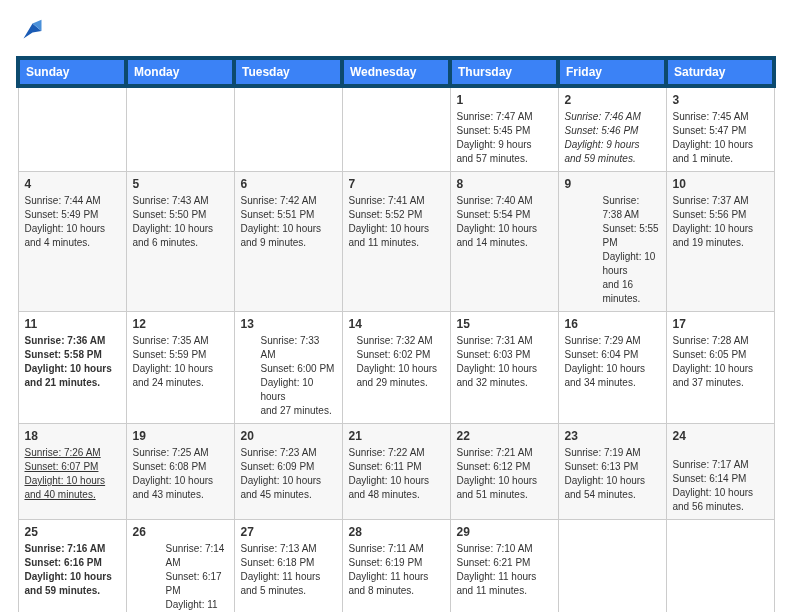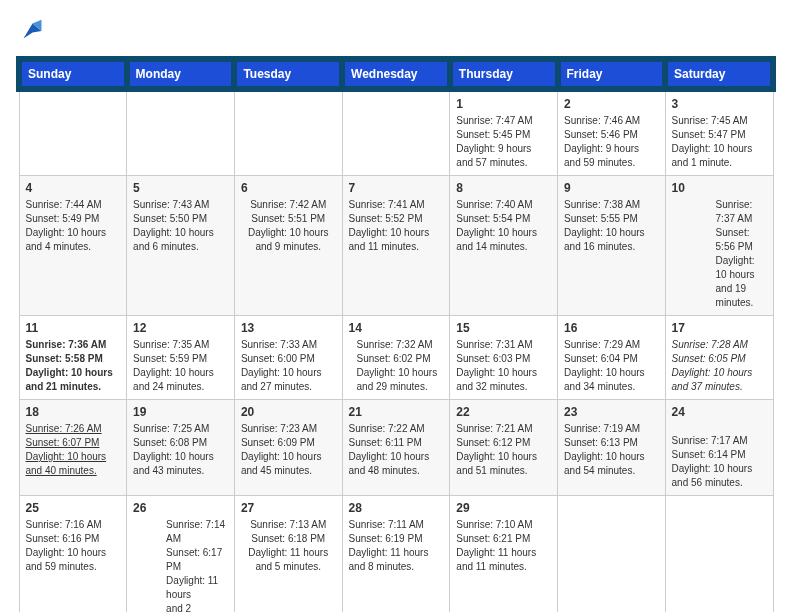--- a/index.html
+++ b/index.html
@@ -31,26 +31,26 @@
       font-weight: bold;
       color: #333;
     }
     .location-title {
       font-size: 14px;
       font-weight: bold;
       color: #333;
     }
     .calendar { width: 100%; border-collapse: collapse; font-size: 11px; }
     .calendar th {
-      background-color: #1d4ed8;
+      background-color: #3b82f6;
       color: #fff;
       text-align: left;
       padding: 5px 6px;
       font-size: 12px;
-      border: 6px solid #0c4a6e;
+      border: 4px solid #0c4a6e;
     }
     .calendar td {
       border: 1px solid #ccc;
       vertical-align: top;
       padding: 5px 6px;
       width: 108px;
       min-height: 80px;
       background: #fff;
     }
     .calendar tr:nth-child(even) td { background: #f7f7f7; }
@@ -108,21 +108,21 @@
         <td class="empty-cell"></td>
         <td>
           <span class="day-num">1</span>
           <div class="day-info" style="white-space: pre-line;">Sunrise: 7:47 AM
 Sunset: 5:45 PM
 Daylight: 9 hours
 and 57 minutes.</div>
         </td>
         <td>
           <span class="day-num">2</span>
-          <div class="day-info" style="white-space: pre-line;">Sunrise: 7:46 AM
+          <div class="day-info" style="white-space: pre-line; font-style: italic;">Sunrise: 7:46 AM
 Sunset: 5:46 PM
 Daylight: 9 hours
 and 59 minutes.</div>
         </td>
         <td>
           <span class="day-num">3</span>
           <div class="day-info" style="white-space: pre-line;">Sunrise: 7:45 AM
 Sunset: 5:47 PM
 Daylight: 10 hours
 and 1 minute.</div>
@@ -138,49 +138,49 @@
         </td>
         <td>
           <span class="day-num">5</span>
           <div class="day-info" style="white-space: pre-line;">Sunrise: 7:43 AM
 Sunset: 5:50 PM
 Daylight: 10 hours
 and 6 minutes.</div>
         </td>
         <td>
           <span class="day-num">6</span>
-          <div class="day-info" style="white-space: pre-line; text-align: center;">Sunrise: 7:42 AM
+          <div class="day-info" style="white-space: pre-line;">Sunrise: 7:42 AM
 Sunset: 5:51 PM
 Daylight: 10 hours
 and 9 minutes.</div>
         </td>
         <td>
           <span class="day-num">7</span>
           <div class="day-info" style="white-space: pre-line;">Sunrise: 7:41 AM
 Sunset: 5:52 PM
 Daylight: 10 hours
 and 11 minutes.</div>
         </td>
         <td>
           <span class="day-num">8</span>
           <div class="day-info" style="white-space: pre-line;">Sunrise: 7:40 AM
 Sunset: 5:54 PM
 Daylight: 10 hours
 and 14 minutes.</div>
         </td>
         <td>
           <span class="day-num">9</span>
-          <div class="day-info" style="white-space: pre-line;">Sunrise: 7:38 AM
+          <div class="day-info" style="white-space: pre-line; margin-left: 38px;">Sunrise: 7:38 AM
 Sunset: 5:55 PM
 Daylight: 10 hours
 and 16 minutes.</div>
         </td>
         <td>
           <span class="day-num">10</span>
-          <div class="day-info" style="white-space: pre-line; margin-left: 44px;">Sunrise: 7:37 AM
+          <div class="day-info" style="white-space: pre-line;">Sunrise: 7:37 AM
 Sunset: 5:56 PM
 Daylight: 10 hours
 and 19 minutes.</div>
         </td>
       </tr>
       <tr>
         <td>
           <span class="day-num">11</span>
           <div class="day-info" style="white-space: pre-line; font-weight: bold;">Sunrise: 7:36 AM
 Sunset: 5:58 PM
@@ -189,21 +189,21 @@
         </td>
         <td>
           <span class="day-num">12</span>
           <div class="day-info" style="white-space: pre-line;">Sunrise: 7:35 AM
 Sunset: 5:59 PM
 Daylight: 10 hours
 and 24 minutes.</div>
         </td>
         <td>
           <span class="day-num">13</span>
-          <div class="day-info" style="white-space: pre-line;">Sunrise: 7:33 AM
+          <div class="day-info" style="white-space: pre-line; margin-left: 20px;">Sunrise: 7:33 AM
 Sunset: 6:00 PM
 Daylight: 10 hours
 and 27 minutes.</div>
         </td>
         <td>
           <span class="day-num">14</span>
           <div class="day-info" style="white-space: pre-line; margin-left: 8px;">Sunrise: 7:32 AM
 Sunset: 6:02 PM
 Daylight: 10 hours
 and 29 minutes.</div>
@@ -217,21 +217,21 @@
         </td>
         <td>
           <span class="day-num">16</span>
           <div class="day-info" style="white-space: pre-line;">Sunrise: 7:29 AM
 Sunset: 6:04 PM
 Daylight: 10 hours
 and 34 minutes.</div>
         </td>
         <td>
           <span class="day-num">17</span>
-          <div class="day-info" style="white-space: pre-line; font-style: italic;">Sunrise: 7:28 AM
+          <div class="day-info" style="white-space: pre-line;">Sunrise: 7:28 AM
 Sunset: 6:05 PM
 Daylight: 10 hours
 and 37 minutes.</div>
         </td>
       </tr>
       <tr>
         <td>
           <span class="day-num">18</span>
           <div class="day-info" style="white-space: pre-line; text-decoration: underline;">Sunrise: 7:26 AM
 Sunset: 6:07 PM
@@ -277,35 +277,35 @@
           <span class="day-num">24</span>
           <div class="day-info" style="white-space: pre-line; margin-top: 15px;">Sunrise: 7:17 AM
 Sunset: 6:14 PM
 Daylight: 10 hours
 and 56 minutes.</div>
         </td>
       </tr>
       <tr>
         <td>
           <span class="day-num">25</span>
-          <div class="day-info" style="white-space: pre-line;">Sunrise: 7:16 AM
+          <div class="day-info" style="white-space: pre-line; font-weight: bold;">Sunrise: 7:16 AM
 Sunset: 6:16 PM
 Daylight: 10 hours
 and 59 minutes.</div>
         </td>
         <td>
           <span class="day-num">26</span>
           <div class="day-info" style="white-space: pre-line; margin-left: 33px;">Sunrise: 7:14 AM
 Sunset: 6:17 PM
 Daylight: 11 hours
 and 2 minutes.</div>
         </td>
         <td>
           <span class="day-num">27</span>
-          <div class="day-info" style="white-space: pre-line; text-align: center;">Sunrise: 7:13 AM
+          <div class="day-info" style="white-space: pre-line;">Sunrise: 7:13 AM
 Sunset: 6:18 PM
 Daylight: 11 hours
 and 5 minutes.</div>
         </td>
         <td>
           <span class="day-num">28</span>
           <div class="day-info" style="white-space: pre-line;">Sunrise: 7:11 AM
 Sunset: 6:19 PM
 Daylight: 11 hours
 and 8 minutes.</div>

